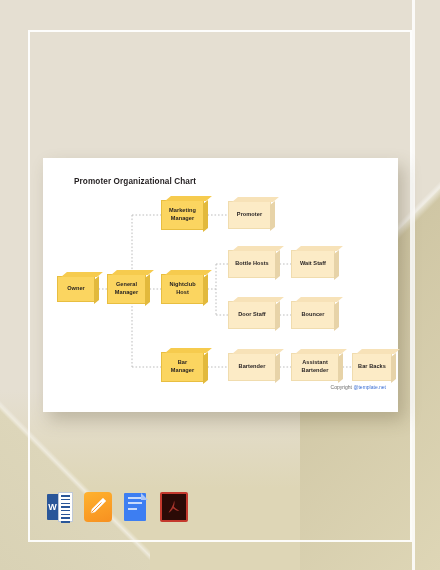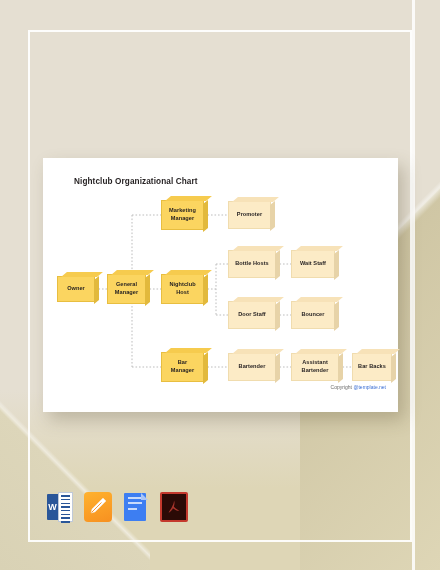--- a/index.html
+++ b/index.html
@@ -206,21 +206,21 @@
 <div id="stage">
 
   <div class="fold-bottom"></div>
   <div class="fold-right"></div>
   <div class="fold-left"></div>
   <div class="frame"></div>
   <div class="frame-v"></div>
 
   <div id="card">
 
-    <div id="chart-title">Nightclub Organizational Chart</div>
+    <div id="chart-title">Promoter Organizational Chart</div>
 
     <svg id="wires" viewBox="0 0 355 254" preserveAspectRatio="none">
       <g stroke="#bdbdbd" stroke-width="1" fill="none" stroke-dasharray="1.6 1.9">
 
         <line x1="52" y1="131" x2="64" y2="131"></line>
 
         <line x1="103" y1="131" x2="118" y2="131"></line>
 
         <line x1="89" y1="57" x2="89" y2="209"></line>
 

